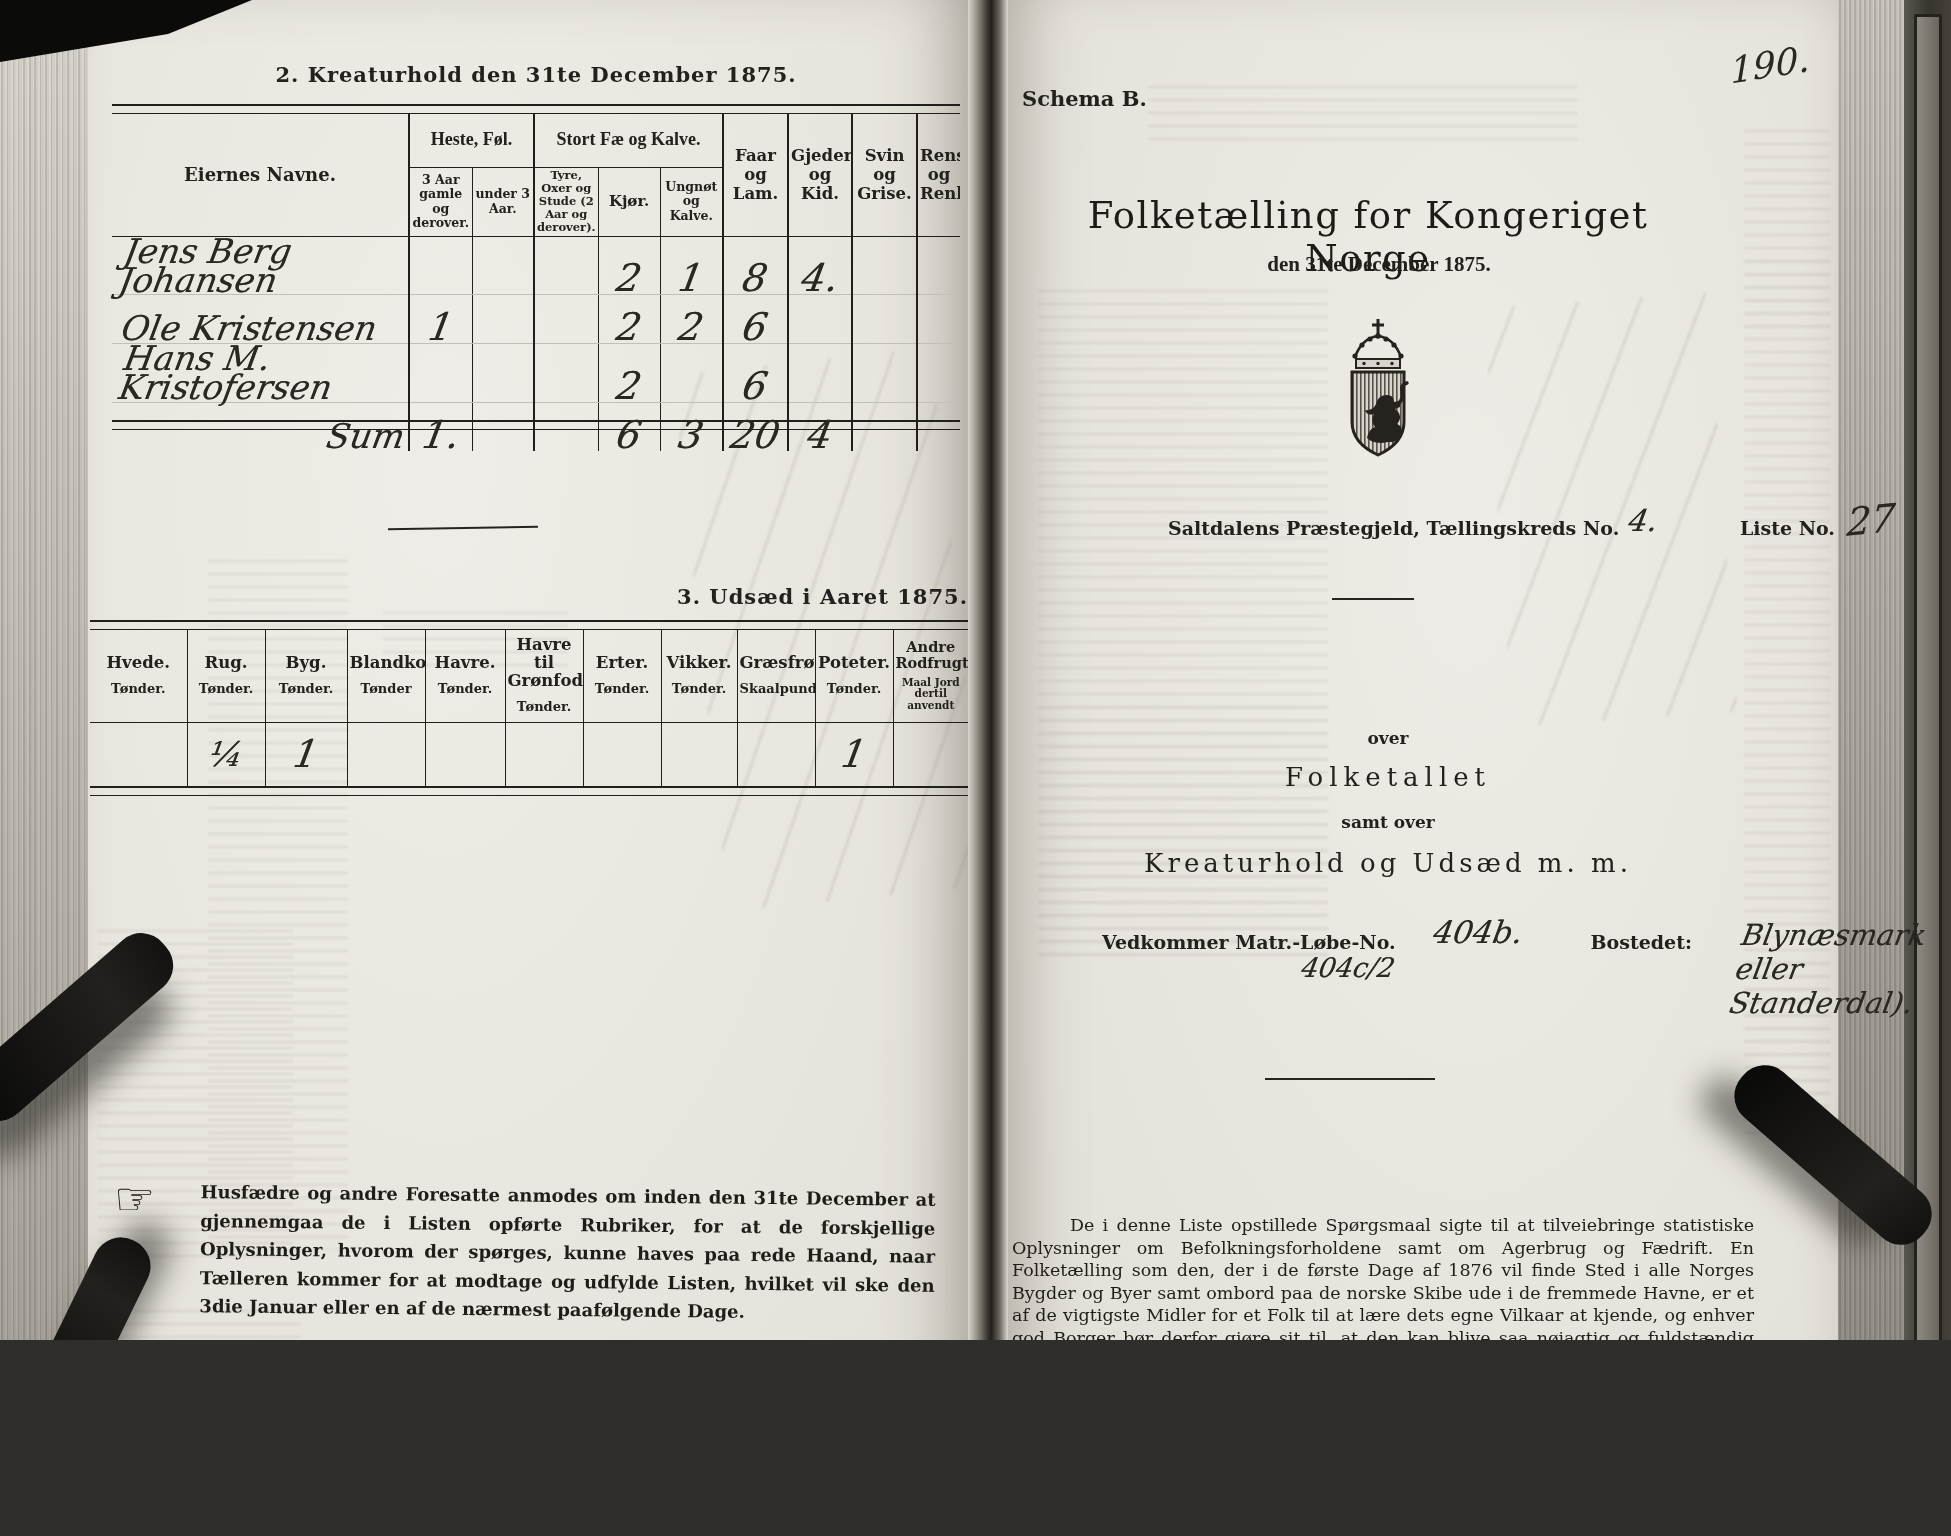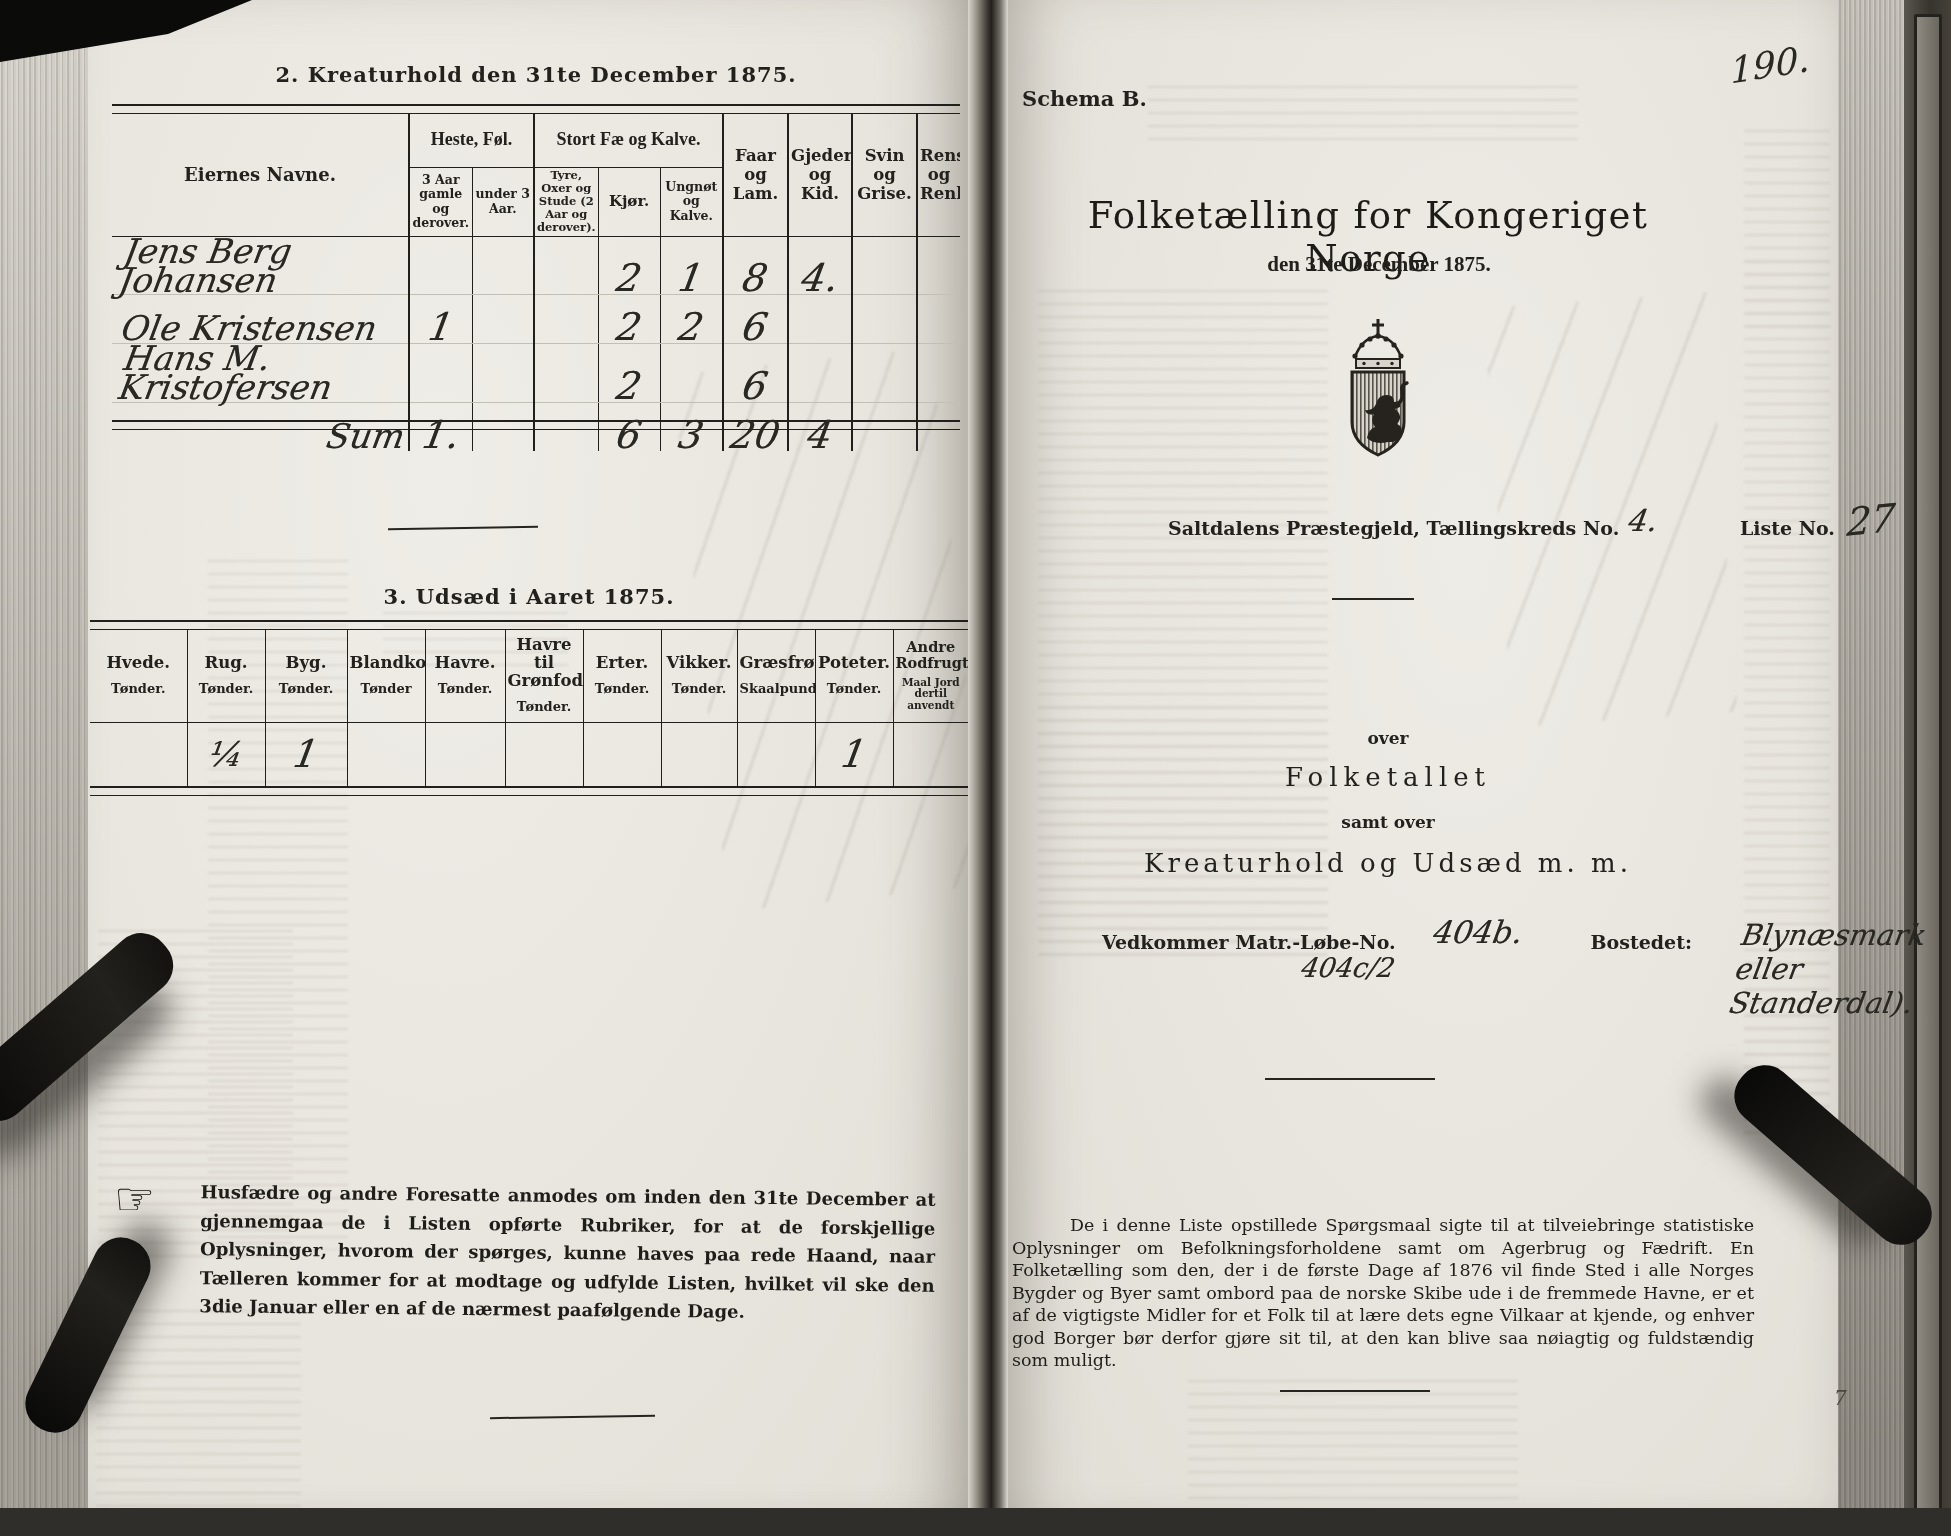--- a/index.html
+++ b/index.html
@@ -1,16 +1,16 @@
 <!DOCTYPE html>
 <html><head>
 <meta charset="utf-8">
 <style>
   html,body{margin:0;padding:0;background:#302e2a;}
-  .canvas{position:relative;width:1951px;height:1508px;overflow:hidden;background:#0f766e;
+  .canvas{position:relative;width:1951px;height:1340px;overflow:hidden;background:#0f766e;
           font-family:"DejaVu Serif", serif;color:#23211d;}
   
   .edge-left{position:absolute;left:0;top:0;width:88px;height:1536px;z-index:1;
     background:linear-gradient(180deg, rgba(255,255,255,.12), rgba(60,55,48,.30) 92%),
     repeating-linear-gradient(90deg,#d6d3cb 0 1.5px,#b5b1a8 1.5px 3px,#cdc9c1 3px 5.5px);}
   .edge-right{position:absolute;left:1838px;top:0;width:66px;height:1536px;z-index:1;
     background:linear-gradient(180deg, rgba(255,255,255,.10), rgba(50,46,40,.35) 94%),
     repeating-linear-gradient(90deg,#c9c5bd 0 1.5px,#a7a39a 1.5px 3px,#beb9b1 3px 5px);}
   .bg-right{position:absolute;left:1904px;top:0;width:47px;height:1536px;z-index:1;
     background:linear-gradient(90deg,#5a5650,#37342e 55%,#454139);}
@@ -195,21 +195,21 @@
           <td class="b-thick"><span class="hw hw-num">20</span></td>
           <td class="b-thick"><span class="hw hw-num">4</span></td>
           <td class="b-thick"><span class="hw hw-num"></span></td>
           <td class="b-thick"><span class="hw hw-num"></span></td>
         </tr>
       </tbody>
     </table>
 
     <div class="rule" style="left:300px;top:527px;width:150px;transform:rotate(-1deg);"></div>
 
-    <div class="t-title" style="left:2px;top:584px;width:878px;">3.  Udsæd i Aaret 1875.</div>
+    <div class="t-title" style="left:2px;top:584px;width:878px;text-align:right;">3.  Udsæd i Aaret 1875.</div>
 
     <div class="dbl" style="left:2px;top:620px;width:878px;"></div>
     <div class="dbl" style="left:2px;top:786px;width:878px;"></div>
 
     <table class="sched t2" style="left:2px;top:629px;width:878px;">
       <colgroup>
         <col style="width:97px">
           <col style="width:78px">
           <col style="width:82px">
           <col style="width:78px">

